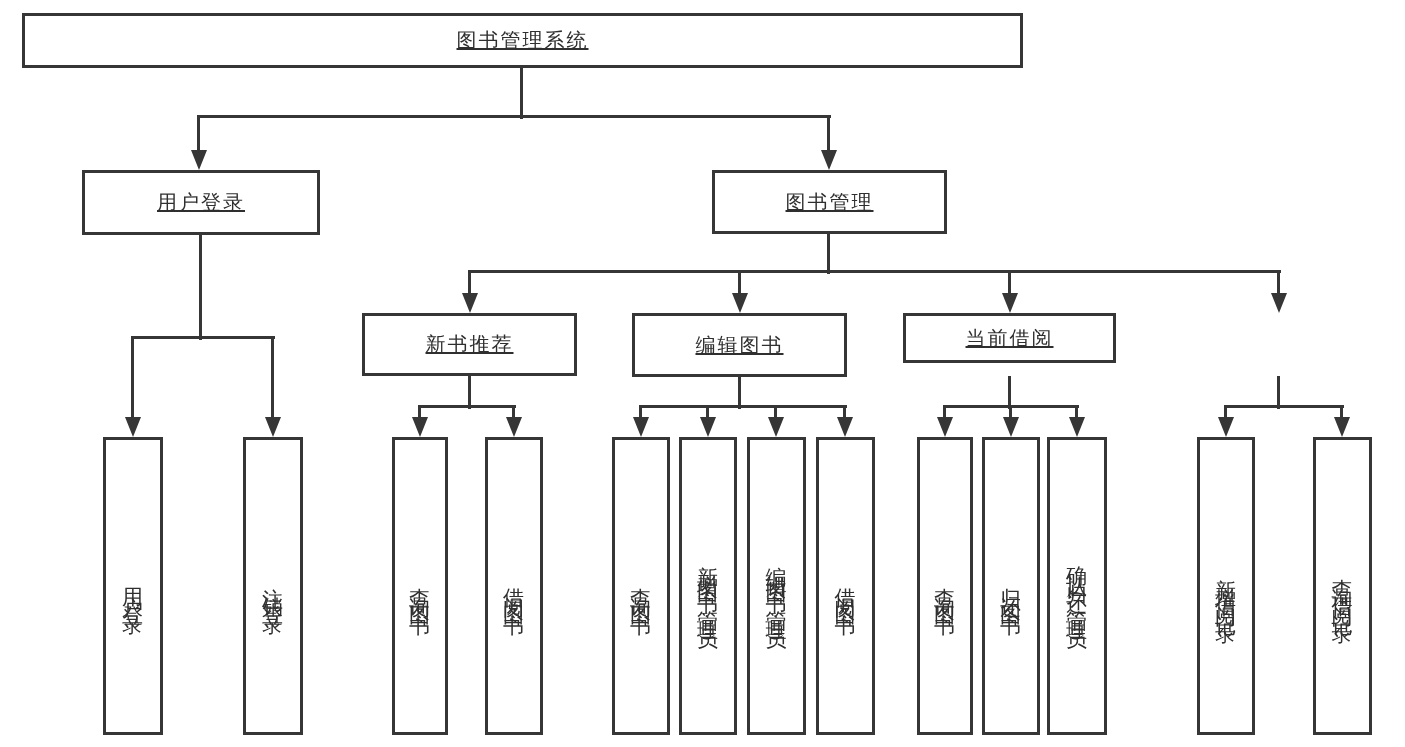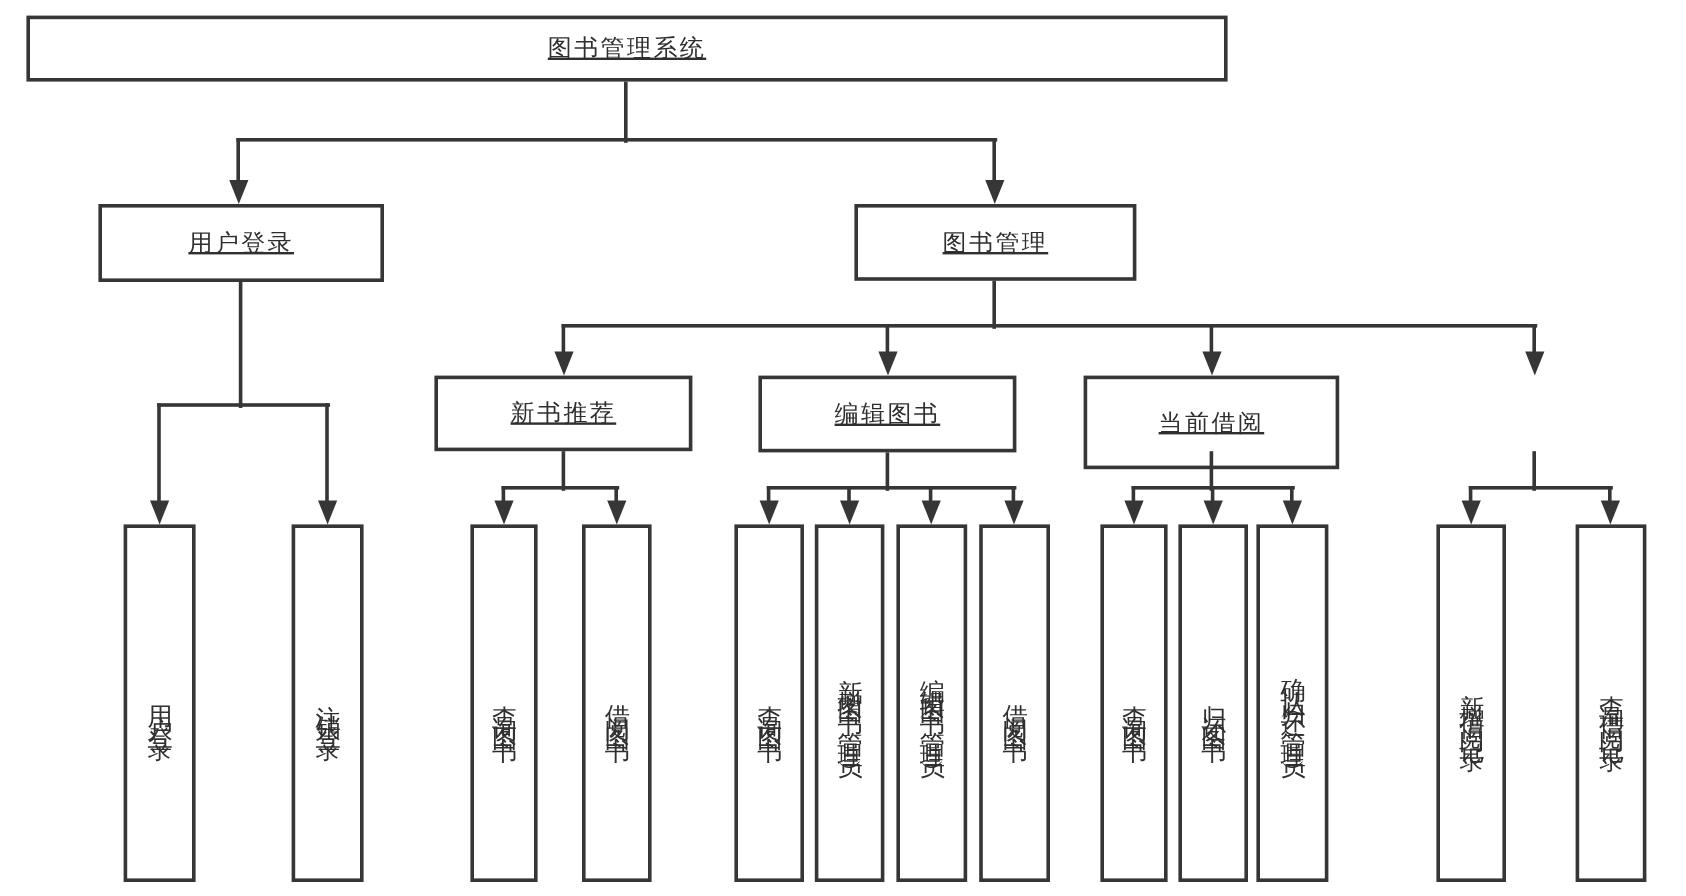--- a/index.html
+++ b/index.html
@@ -64,21 +64,21 @@
 
 <div class="canvas">
 
   <div class="node h" style="left:22px; top:13px; width:1001px; height:55px;">图书管理系统</div>
 
   <div class="node h" style="left:82px; top:170px; width:238px; height:65px;">用户登录</div>
   <div class="node h" style="left:712px; top:170px; width:235px; height:64px;">图书管理</div>
 
   <div class="node h" style="left:362px; top:313px; width:215px; height:63px;">新书推荐</div>
   <div class="node h" style="left:632px; top:313px; width:215px; height:64px;">编辑图书</div>
-  <div class="node h" style="left:903px; top:313px; width:213px; height:78px;">当前借阅</div>
+  <div class="node h" style="left:903px; top:313px; width:213px; height:50px;">当前借阅</div>
 
   <div class="node v" style="left:103px; top:437px; width:60px; height:298px;">用户登录</div>
   <div class="node v" style="left:243px; top:437px; width:60px; height:298px;">注销登录</div>
 
   <div class="node v" style="left:392px; top:437px; width:56px; height:298px;">查询图书</div>
   <div class="node v" style="left:485px; top:437px; width:58px; height:298px;">借阅图书</div>
 
   <div class="node v" style="left:612px; top:437px; width:58px; height:298px;">查询图书</div>
   <div class="node v" style="left:679px; top:437px; width:58px; height:298px;">新增图书（管理员）</div>
   <div class="node v" style="left:747px; top:437px; width:59px; height:298px;">编辑图书（管理员）</div>

